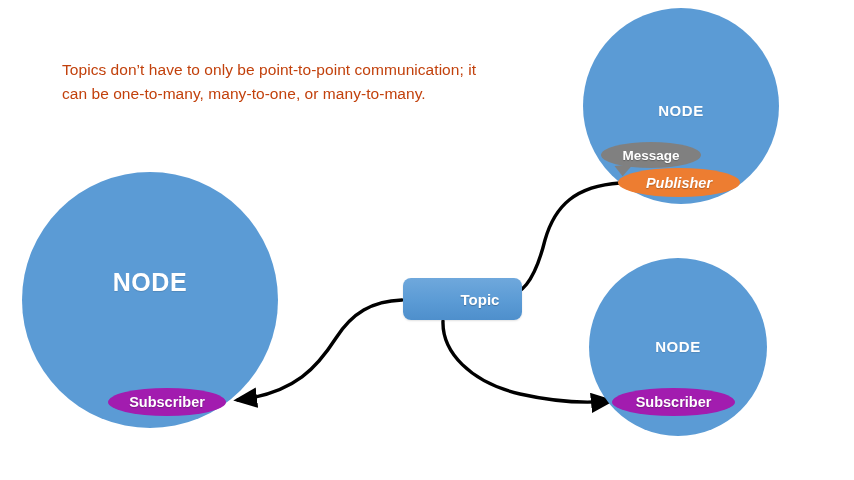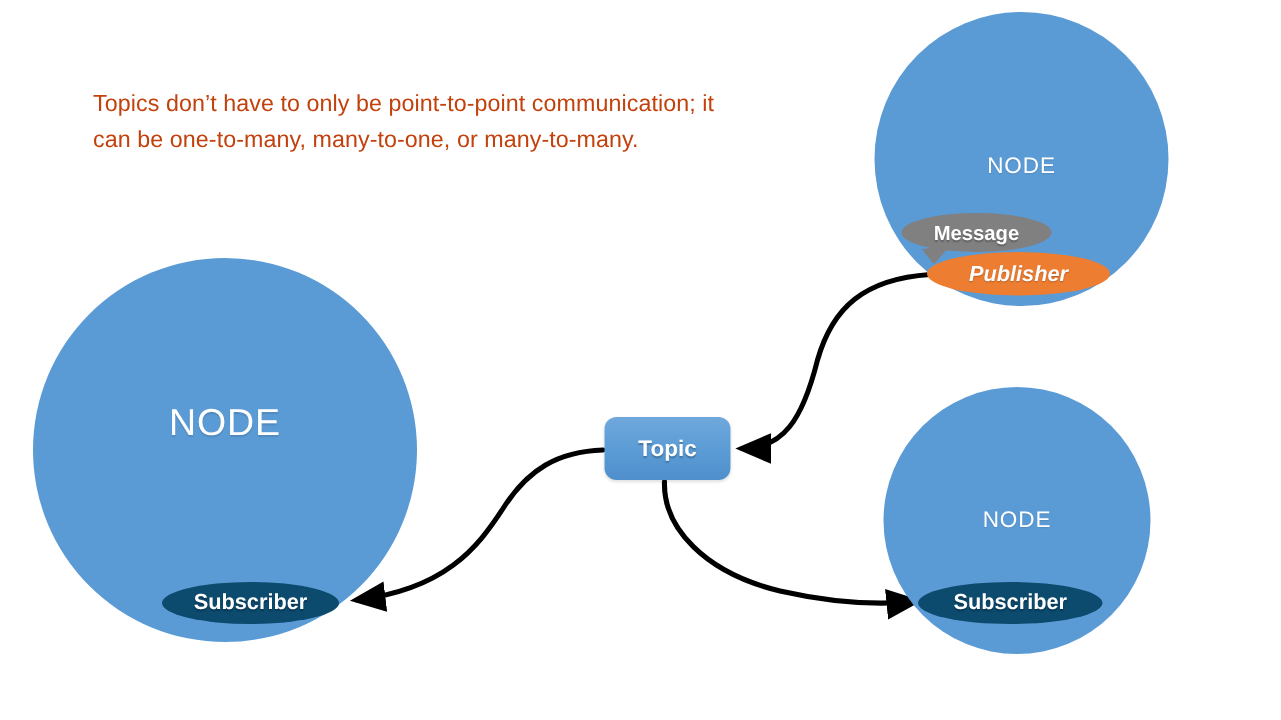--- a/index.html
+++ b/index.html
@@ -34,21 +34,21 @@
     position: absolute;
     border-radius: 50%;
     background: #5B9BD5;
   }
   .node-label {
     position: absolute;
     left: 0;
     width: 100%;
     text-align: center;
     color: #ffffff;
-    font-weight: normal;
+    font-weight: bold;
     letter-spacing: 0.6px;
     text-shadow: 0 1px 1px rgba(0,0,0,0.12);
   }
 
   #node-left  { left: 22px;  top: 172px; width: 256px; height: 256px; }
   #node-left .node-label  { top: 96px; font-size: 25px; }
 
   #node-topright { left: 583px; top: 8px; width: 196px; height: 196px; }
   #node-topright .node-label { top: 94px; font-size: 15px; }
 
@@ -59,21 +59,21 @@
   .pill {
     position: absolute;
     border-radius: 50%;
     display: flex;
     align-items: center;
     justify-content: center;
     color: #ffffff;
     font-weight: bold;
     text-shadow: 0 1px 1px rgba(0,0,0,0.25);
   }
-  .pill.green  { background: #0c4a6e; }
+  .pill.green  { background: #a21caf; }
   .pill.orange { background: #ED7D31; font-style: italic; }
   .pill.gray   { background: #808080; }
 
   #sub-left   { left: 108px; top: 388px; width: 118px; height: 28px; font-size: 14.5px; }
   #sub-right  { left: 612px; top: 388px; width: 123px; height: 28px; font-size: 14.5px; }
   #publisher  { left: 618px; top: 168px; width: 122px; height: 29px; font-size: 14.5px; }
   #message    { left: 601px; top: 142px; width: 100px; height: 26px; font-size: 13.5px; }
 
   
   #message::after {
@@ -99,20 +99,21 @@
     border-radius: 8px;
     background: linear-gradient(180deg, #6FA8DC 0%, #5B9BD5 55%, #4E8FCC 100%);
     display: flex;
     align-items: center;
     justify-content: center;
     color: #ffffff;
     font-weight: bold;
     font-size: 15px;
     text-shadow: 0 1px 1px rgba(0,0,0,0.25);
     box-shadow: 0 1px 2px rgba(0,0,0,0.12);
+    padding-left: 35px;
   }
 
   
   #connectors {
     position: absolute;
     left: 0;
     top: 0;
     width: 854px;
     height: 480px;
     pointer-events: none;

